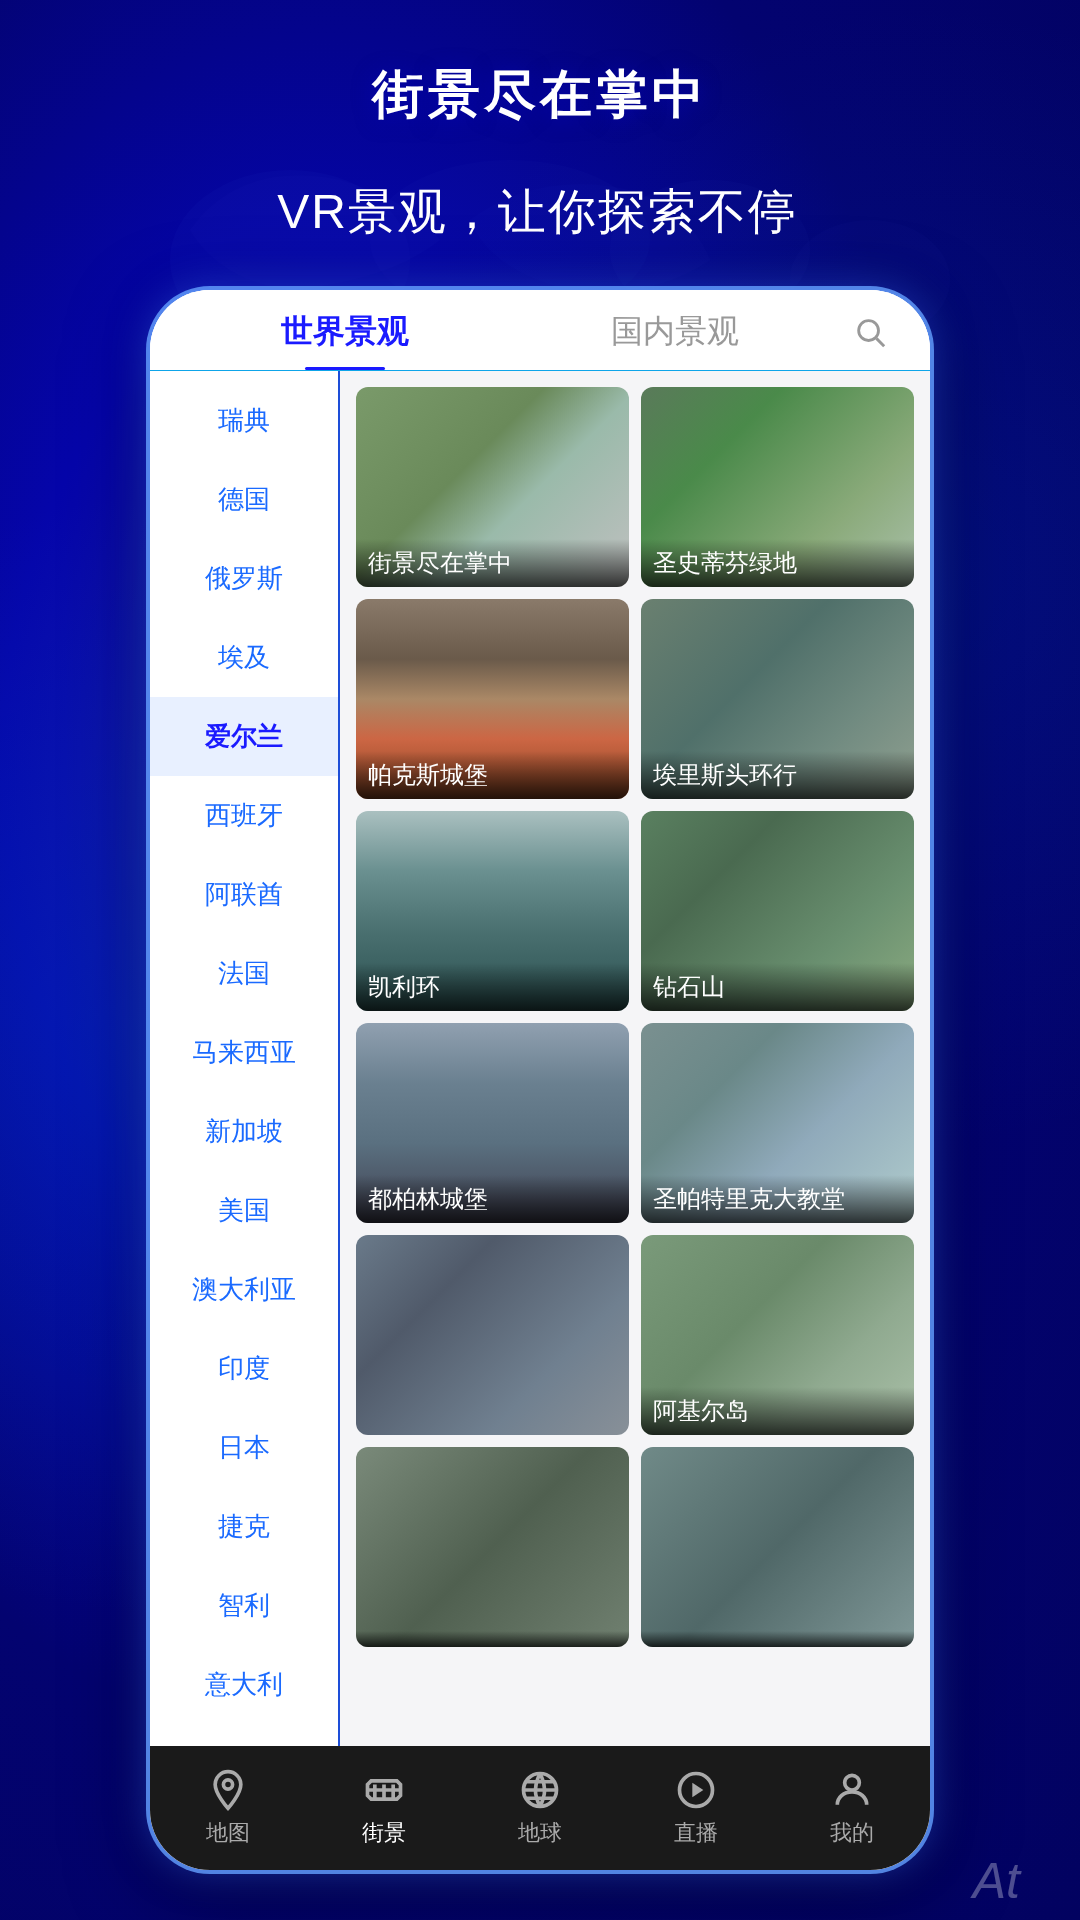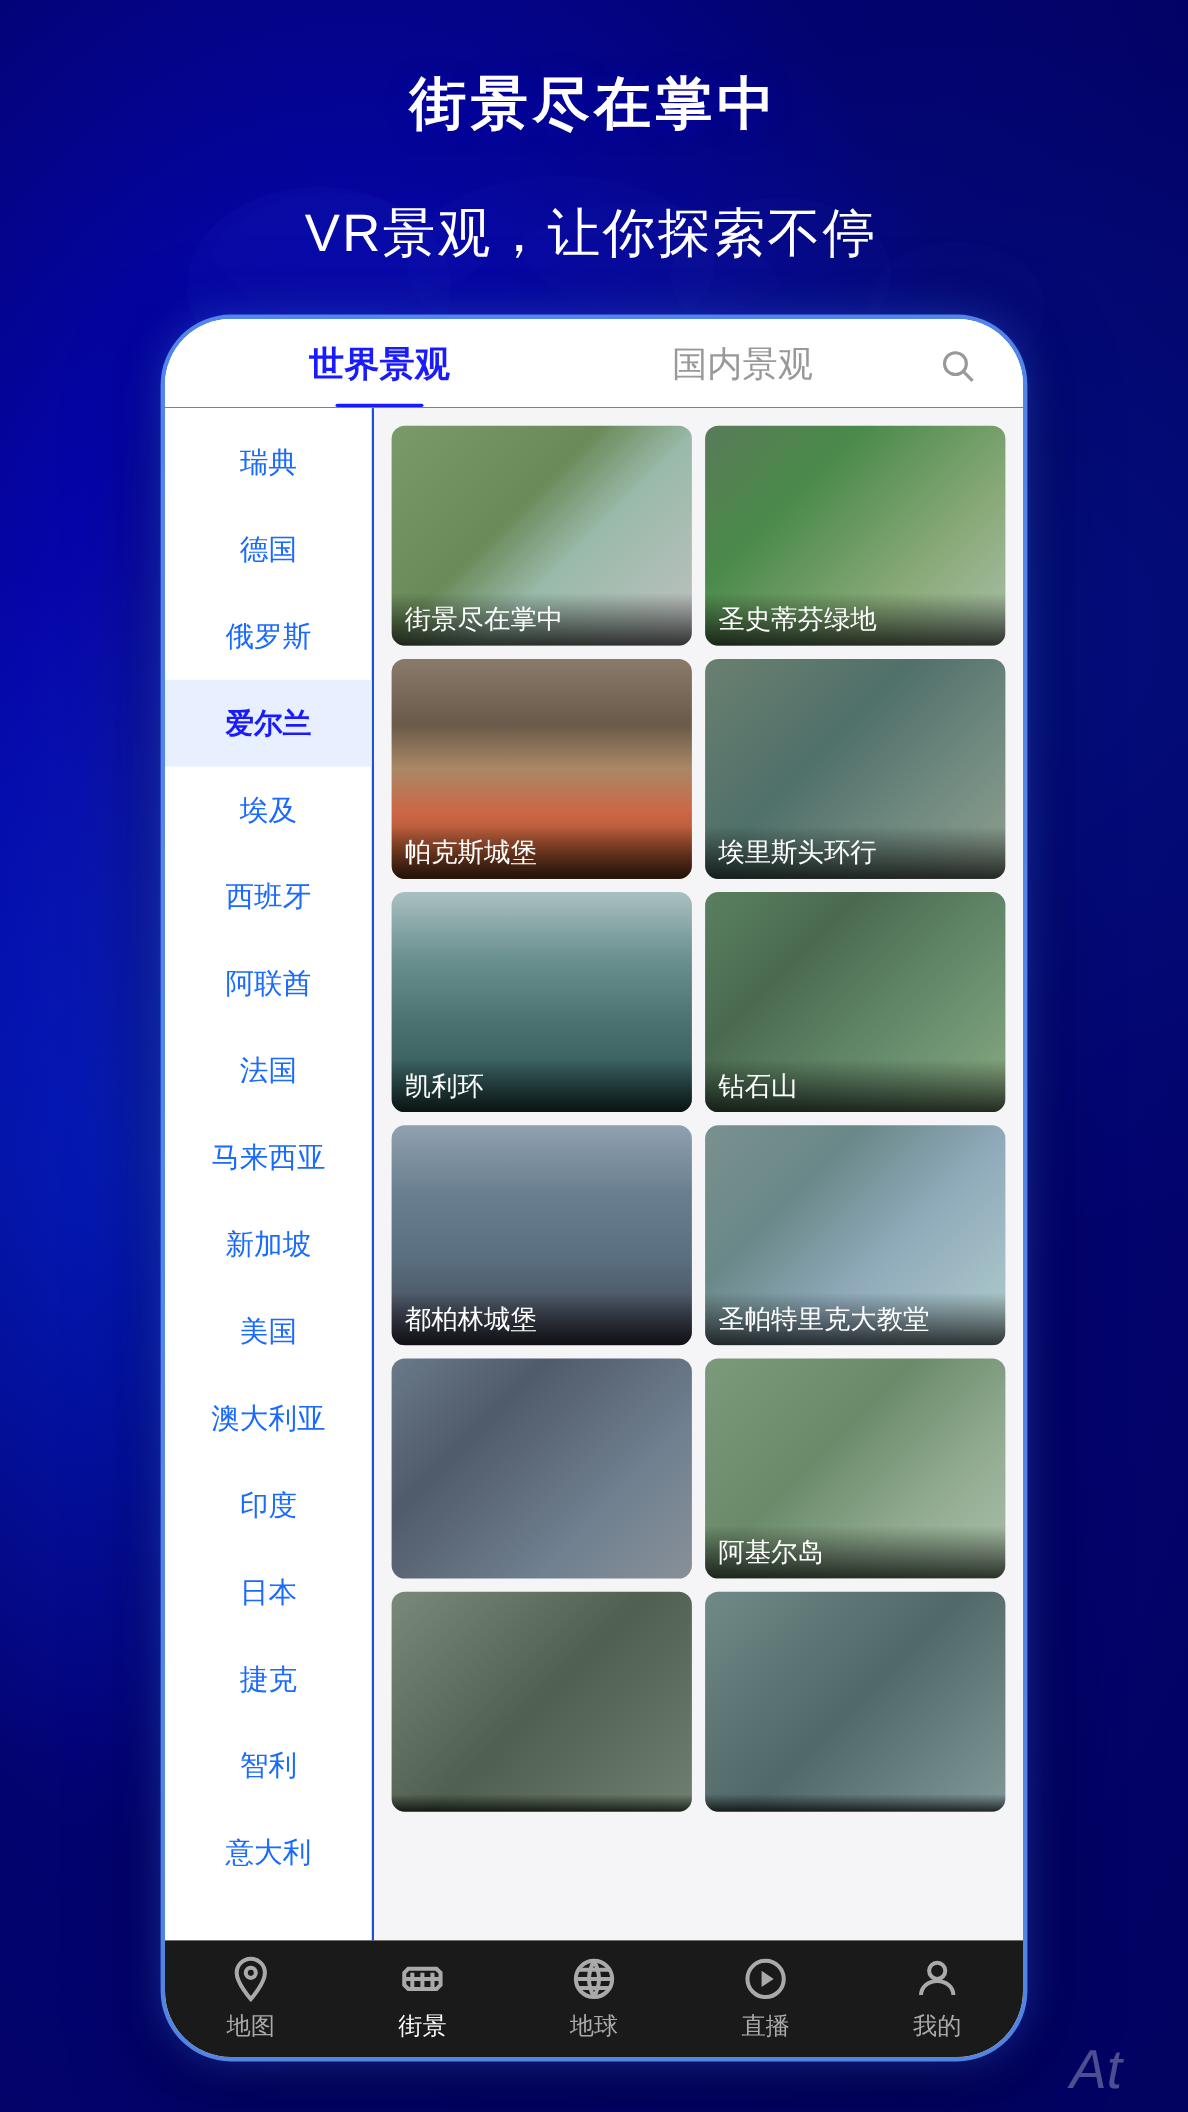--- a/index.html
+++ b/index.html
@@ -214,21 +214,21 @@
     .card-4 { background: linear-gradient(135deg, #6a8070 0%, #50706a 40%, #708a80 70%, #90a090 100%); }
     .card-5 { background: linear-gradient(180deg, #aac0c0 0%, #6a9090 30%, #4a7070 60%, #2a5050 100%); }
     .card-6 { background: linear-gradient(135deg, #5a8060 0%, #4a6a50 30%, #6a9070 70%, #8aaa80 100%); }
     .card-7 { background: linear-gradient(180deg, #90a0b0 0%, #6a8090 30%, #5a7080 60%, #404050 100%); }
     .card-8 { background: linear-gradient(135deg, #7a9090 0%, #6a8888 30%, #90aabb 60%, #b0cccc 100%); }
     .card-9 { background: linear-gradient(135deg, #6a7a8a 0%, #505a6a 30%, #708090 70%, #889098 100%); }
     .card-10 { background: linear-gradient(135deg, #7a9a7a 0%, #6a8a6a 40%, #90aa90 70%, #aac0a8 100%); }
 
     
     .bottom-nav {
-      height: 106px;
+      height: 124px;
       background: #1a1a1a;
       display: flex;
       align-items: center;
       justify-content: space-around;
       flex-shrink: 0;
     }
     .nav-item {
       display: flex;
       flex-direction: column;
       align-items: center;
@@ -298,22 +298,22 @@
         </svg>
       </div>
     </div>
 
     <div class="content-area">
 
       <div class="sidebar">
         <div class="country-item">瑞典</div>
         <div class="country-item">德国</div>
         <div class="country-item">俄罗斯</div>
+        <div class="country-item">埃及</div>
         <div class="country-item active">爱尔兰</div>
-        <div class="country-item">埃及</div>
         <div class="country-item">西班牙</div>
         <div class="country-item">阿联酋</div>
         <div class="country-item">法国</div>
         <div class="country-item">马来西亚</div>
         <div class="country-item">新加坡</div>
         <div class="country-item">美国</div>
         <div class="country-item">澳大利亚</div>
         <div class="country-item">印度</div>
         <div class="country-item">日本</div>
         <div class="country-item">捷克</div>

